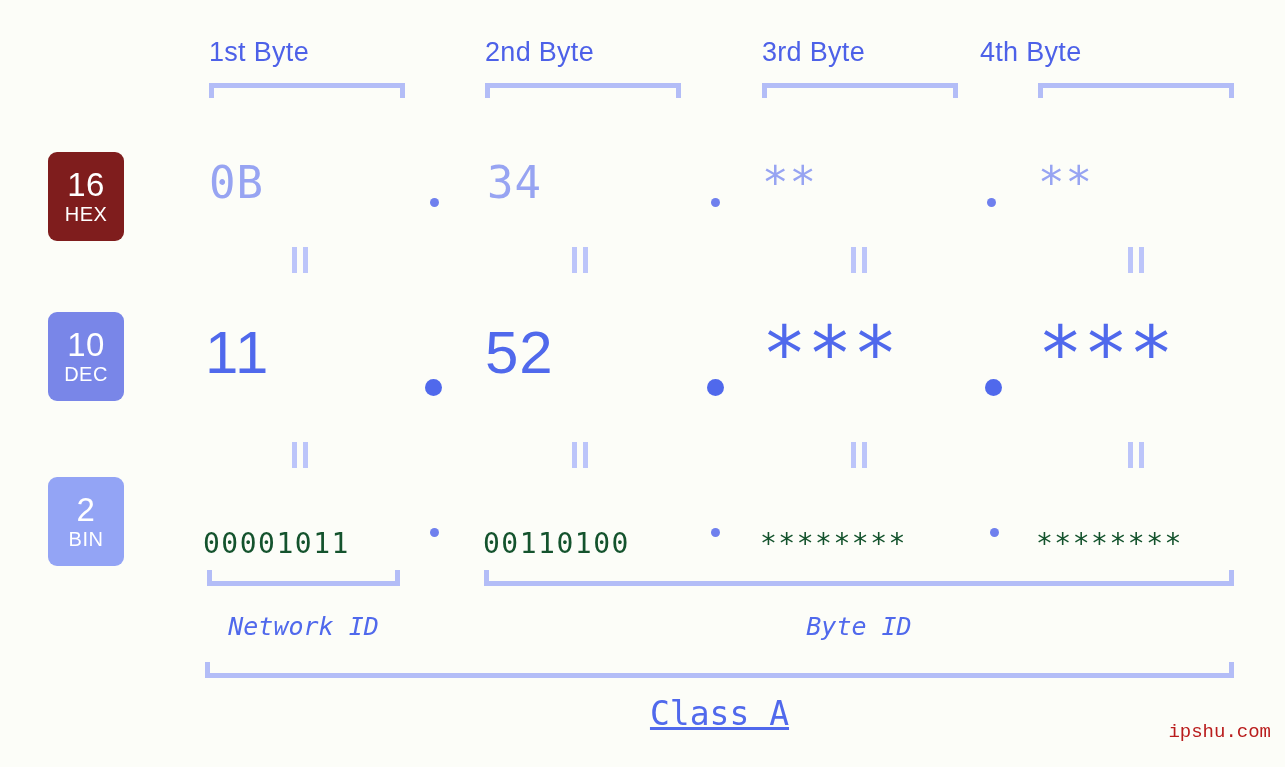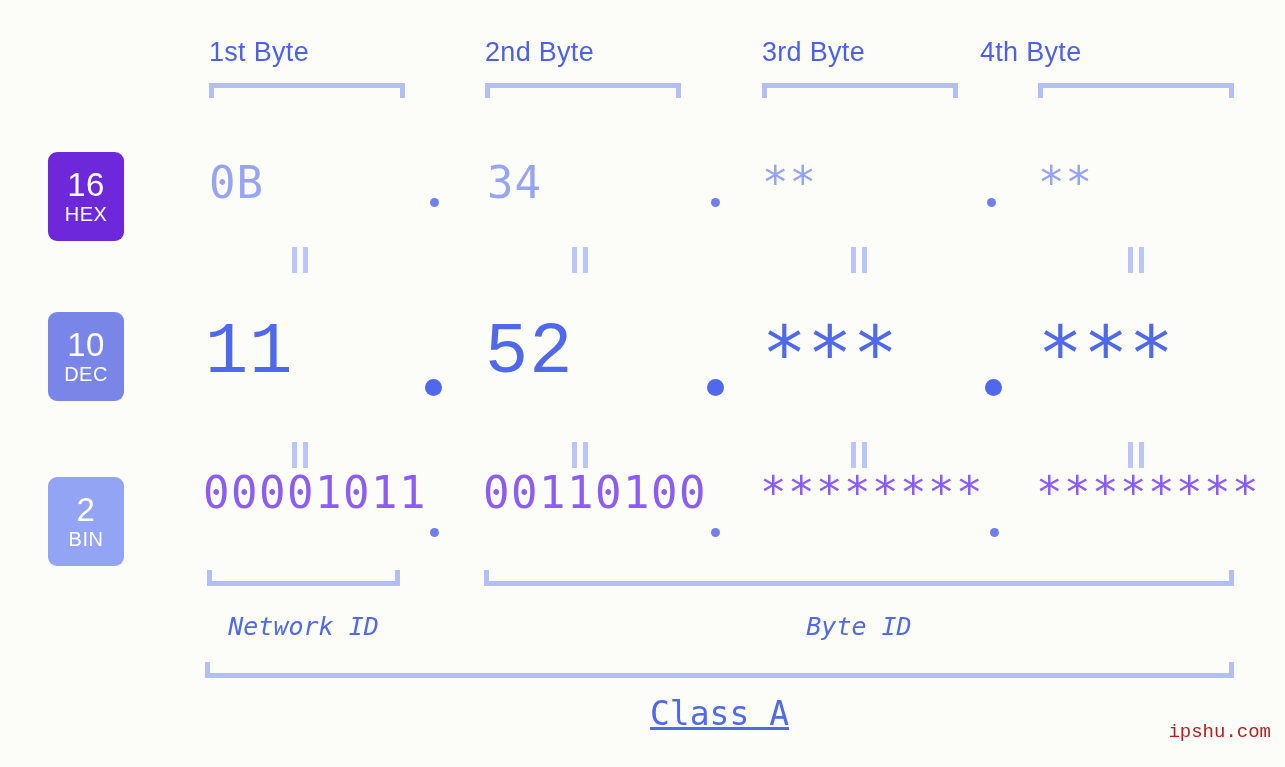--- a/index.html
+++ b/index.html
@@ -77,21 +77,21 @@
     font-weight: 400;
     letter-spacing: 0.5px;
   }
   .badge .nm {
     font-size: 20px;
     line-height: 24px;
     font-weight: 400;
     letter-spacing: 0.5px;
     margin-top: 1px;
   }
-  .badge-hex { top: 152px; background: #6d28d9; justify-content: center; }
+  .badge-hex { top: 152px; background: #7f1d1d; justify-content: center; }
   .badge-dec { top: 312px; background: #7986e8; }
   .badge-bin { top: 477px; background: #93a4f5; }
 
   
   .cell {
     position: absolute;
     text-align: left;
     white-space: nowrap;
     font-family: "DejaVu Sans Mono", "Liberation Mono", monospace;
   }
@@ -101,35 +101,35 @@
     height: 62px;
     line-height: 62px;
     font-size: 44px;
     color: #97a4f2;
     letter-spacing: 1px;
   }
   .row-dec .cell {
     top: 305px;
     height: 96px;
     line-height: 96px;
-    font-size: 72px;
+    font-size: 60px;
     color: #5069ec;
     letter-spacing: 1px;
-    font-family: Liberation Mono, monospace;
+    font-family: Liberation Sans, sans-serif;
   }
   .row-dec .cell.stars {
     font-family: "DejaVu Sans Mono", "Liberation Mono", monospace;
     font-size: 74px;
   }
   .row-bin .cell {
-    top: 469px;
+    top: 520px;
     height: 48px;
     line-height: 48px;
-    font-size: 44px;
-    color: #8b5cf6;
+    font-size: 28px;
+    color: #14532d;
     letter-spacing: 1.5px;
   }
 
   
   .dot {
     position: absolute;
     border-radius: 50%;
     background: #5069ec;
   }
   .dot-hex { width: 9px; height: 9px; top: 198px; background: #6f80ee; }

